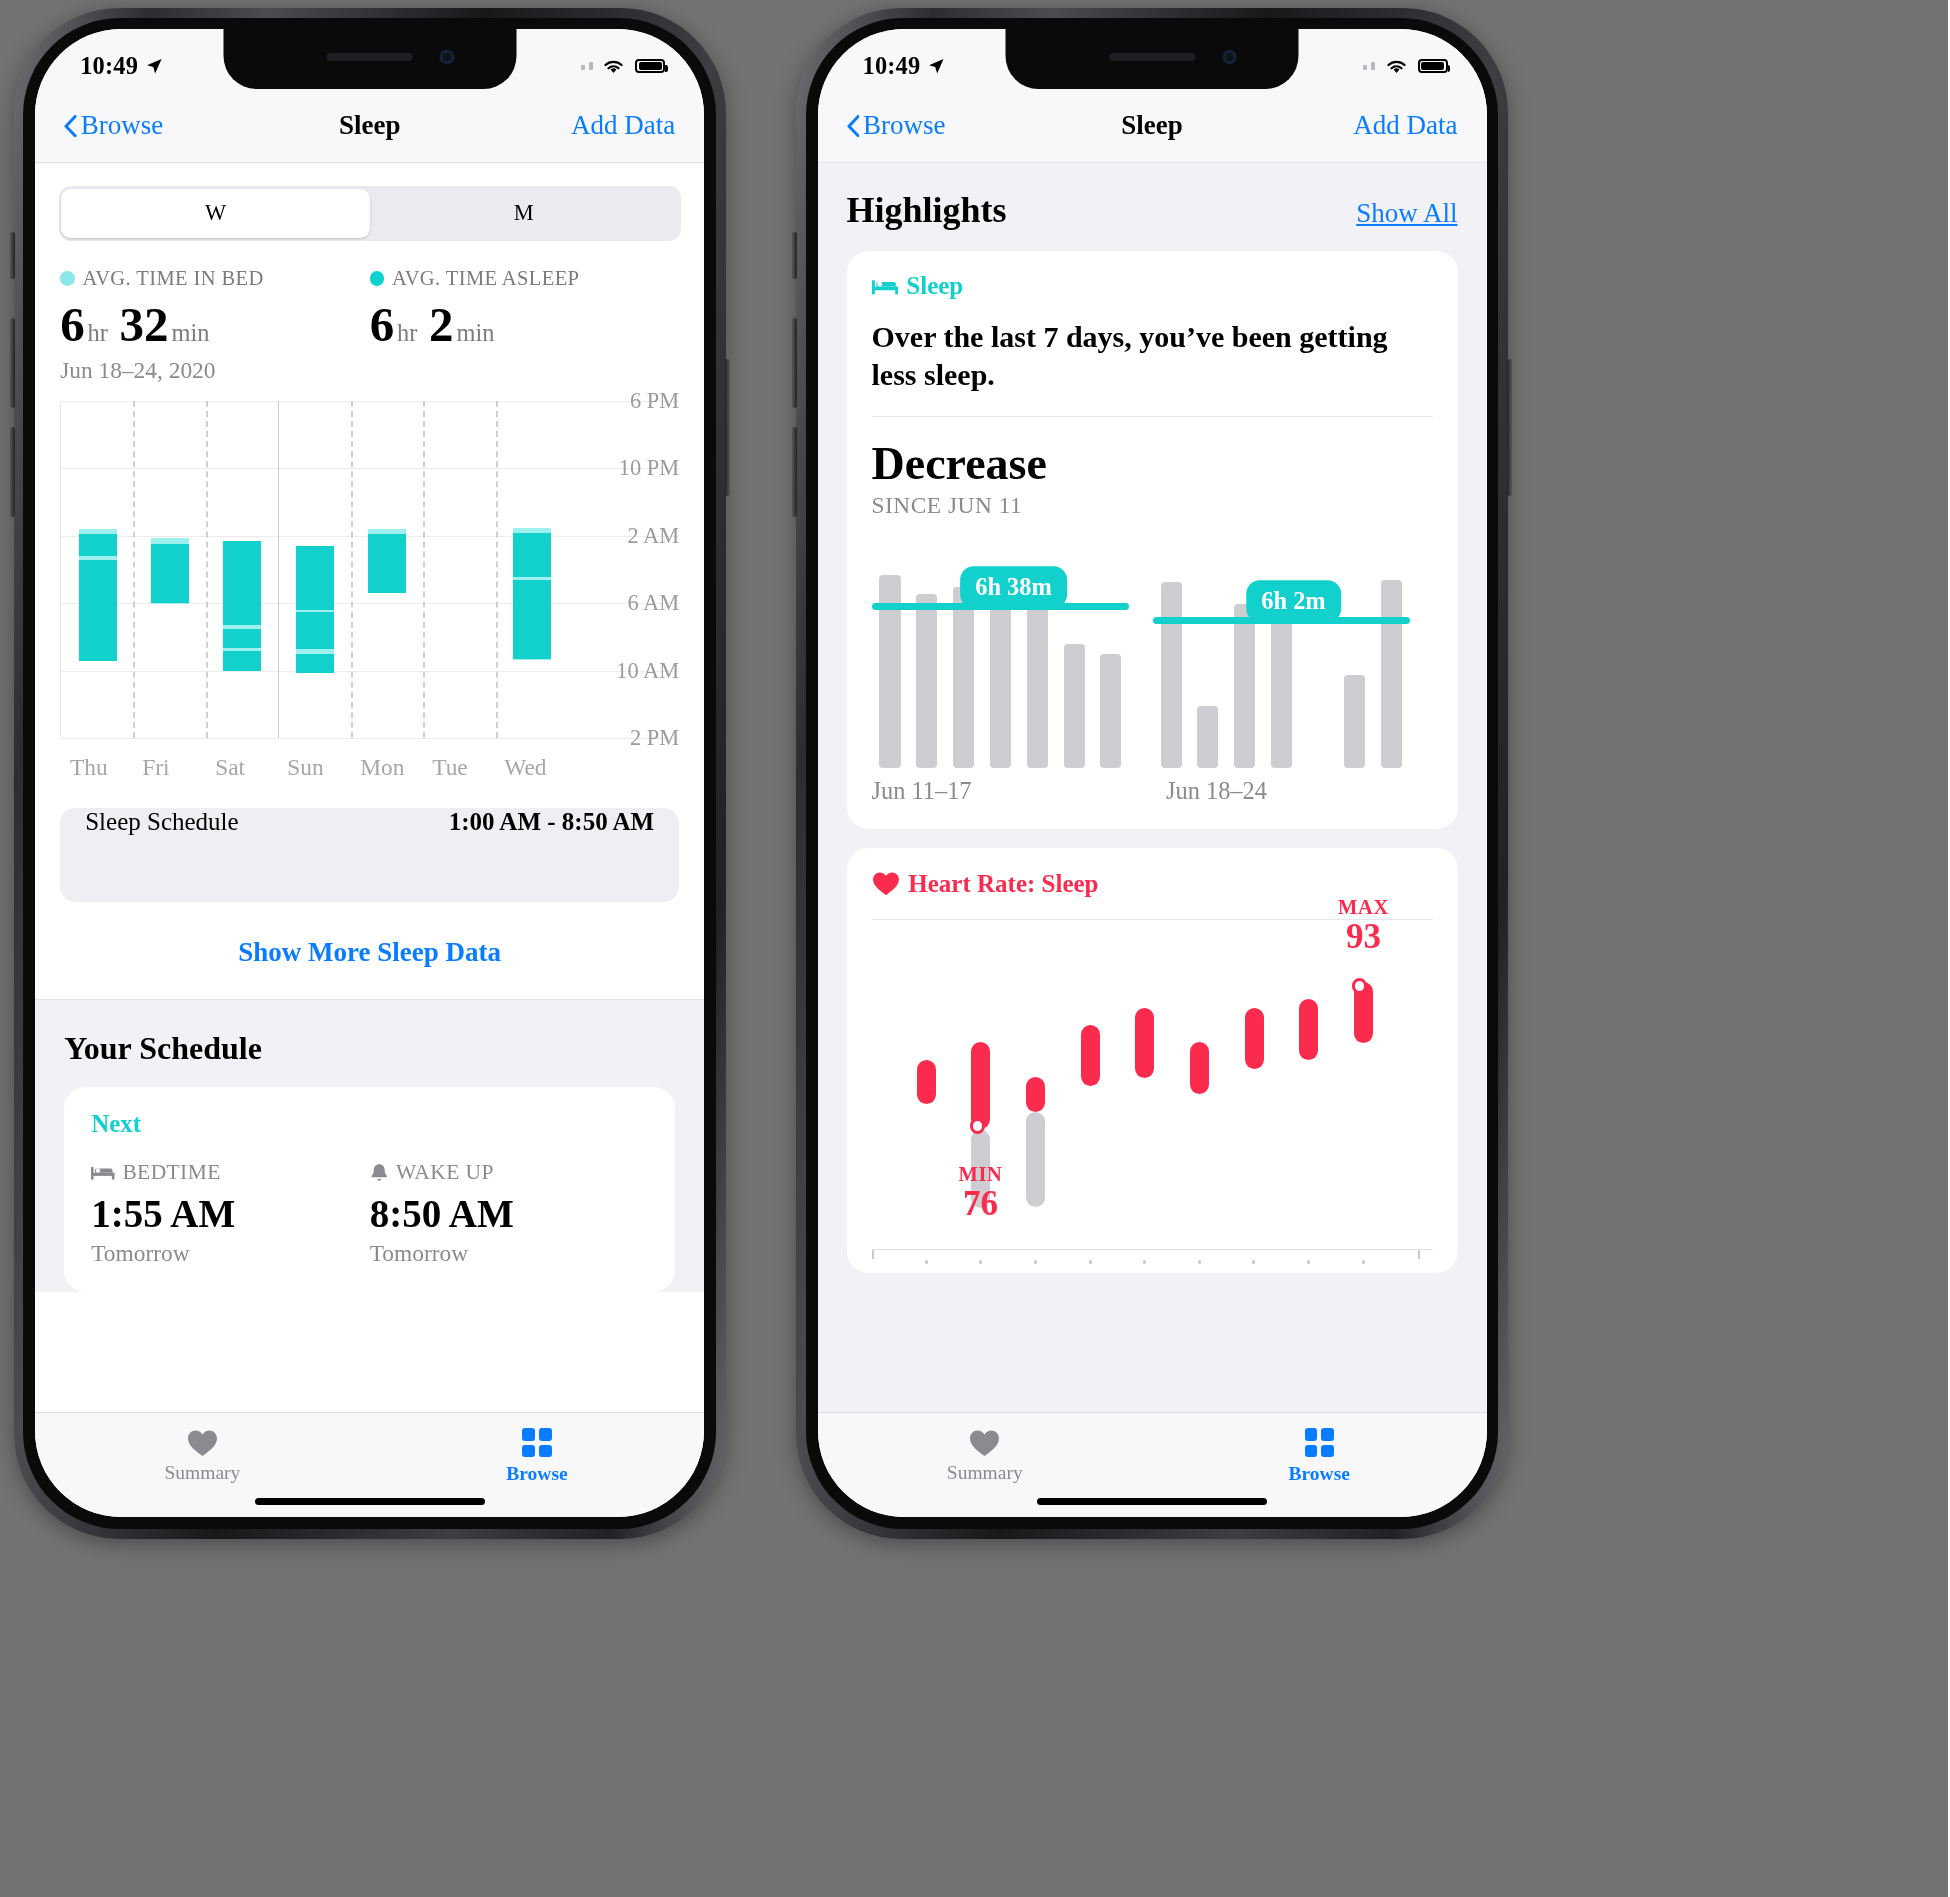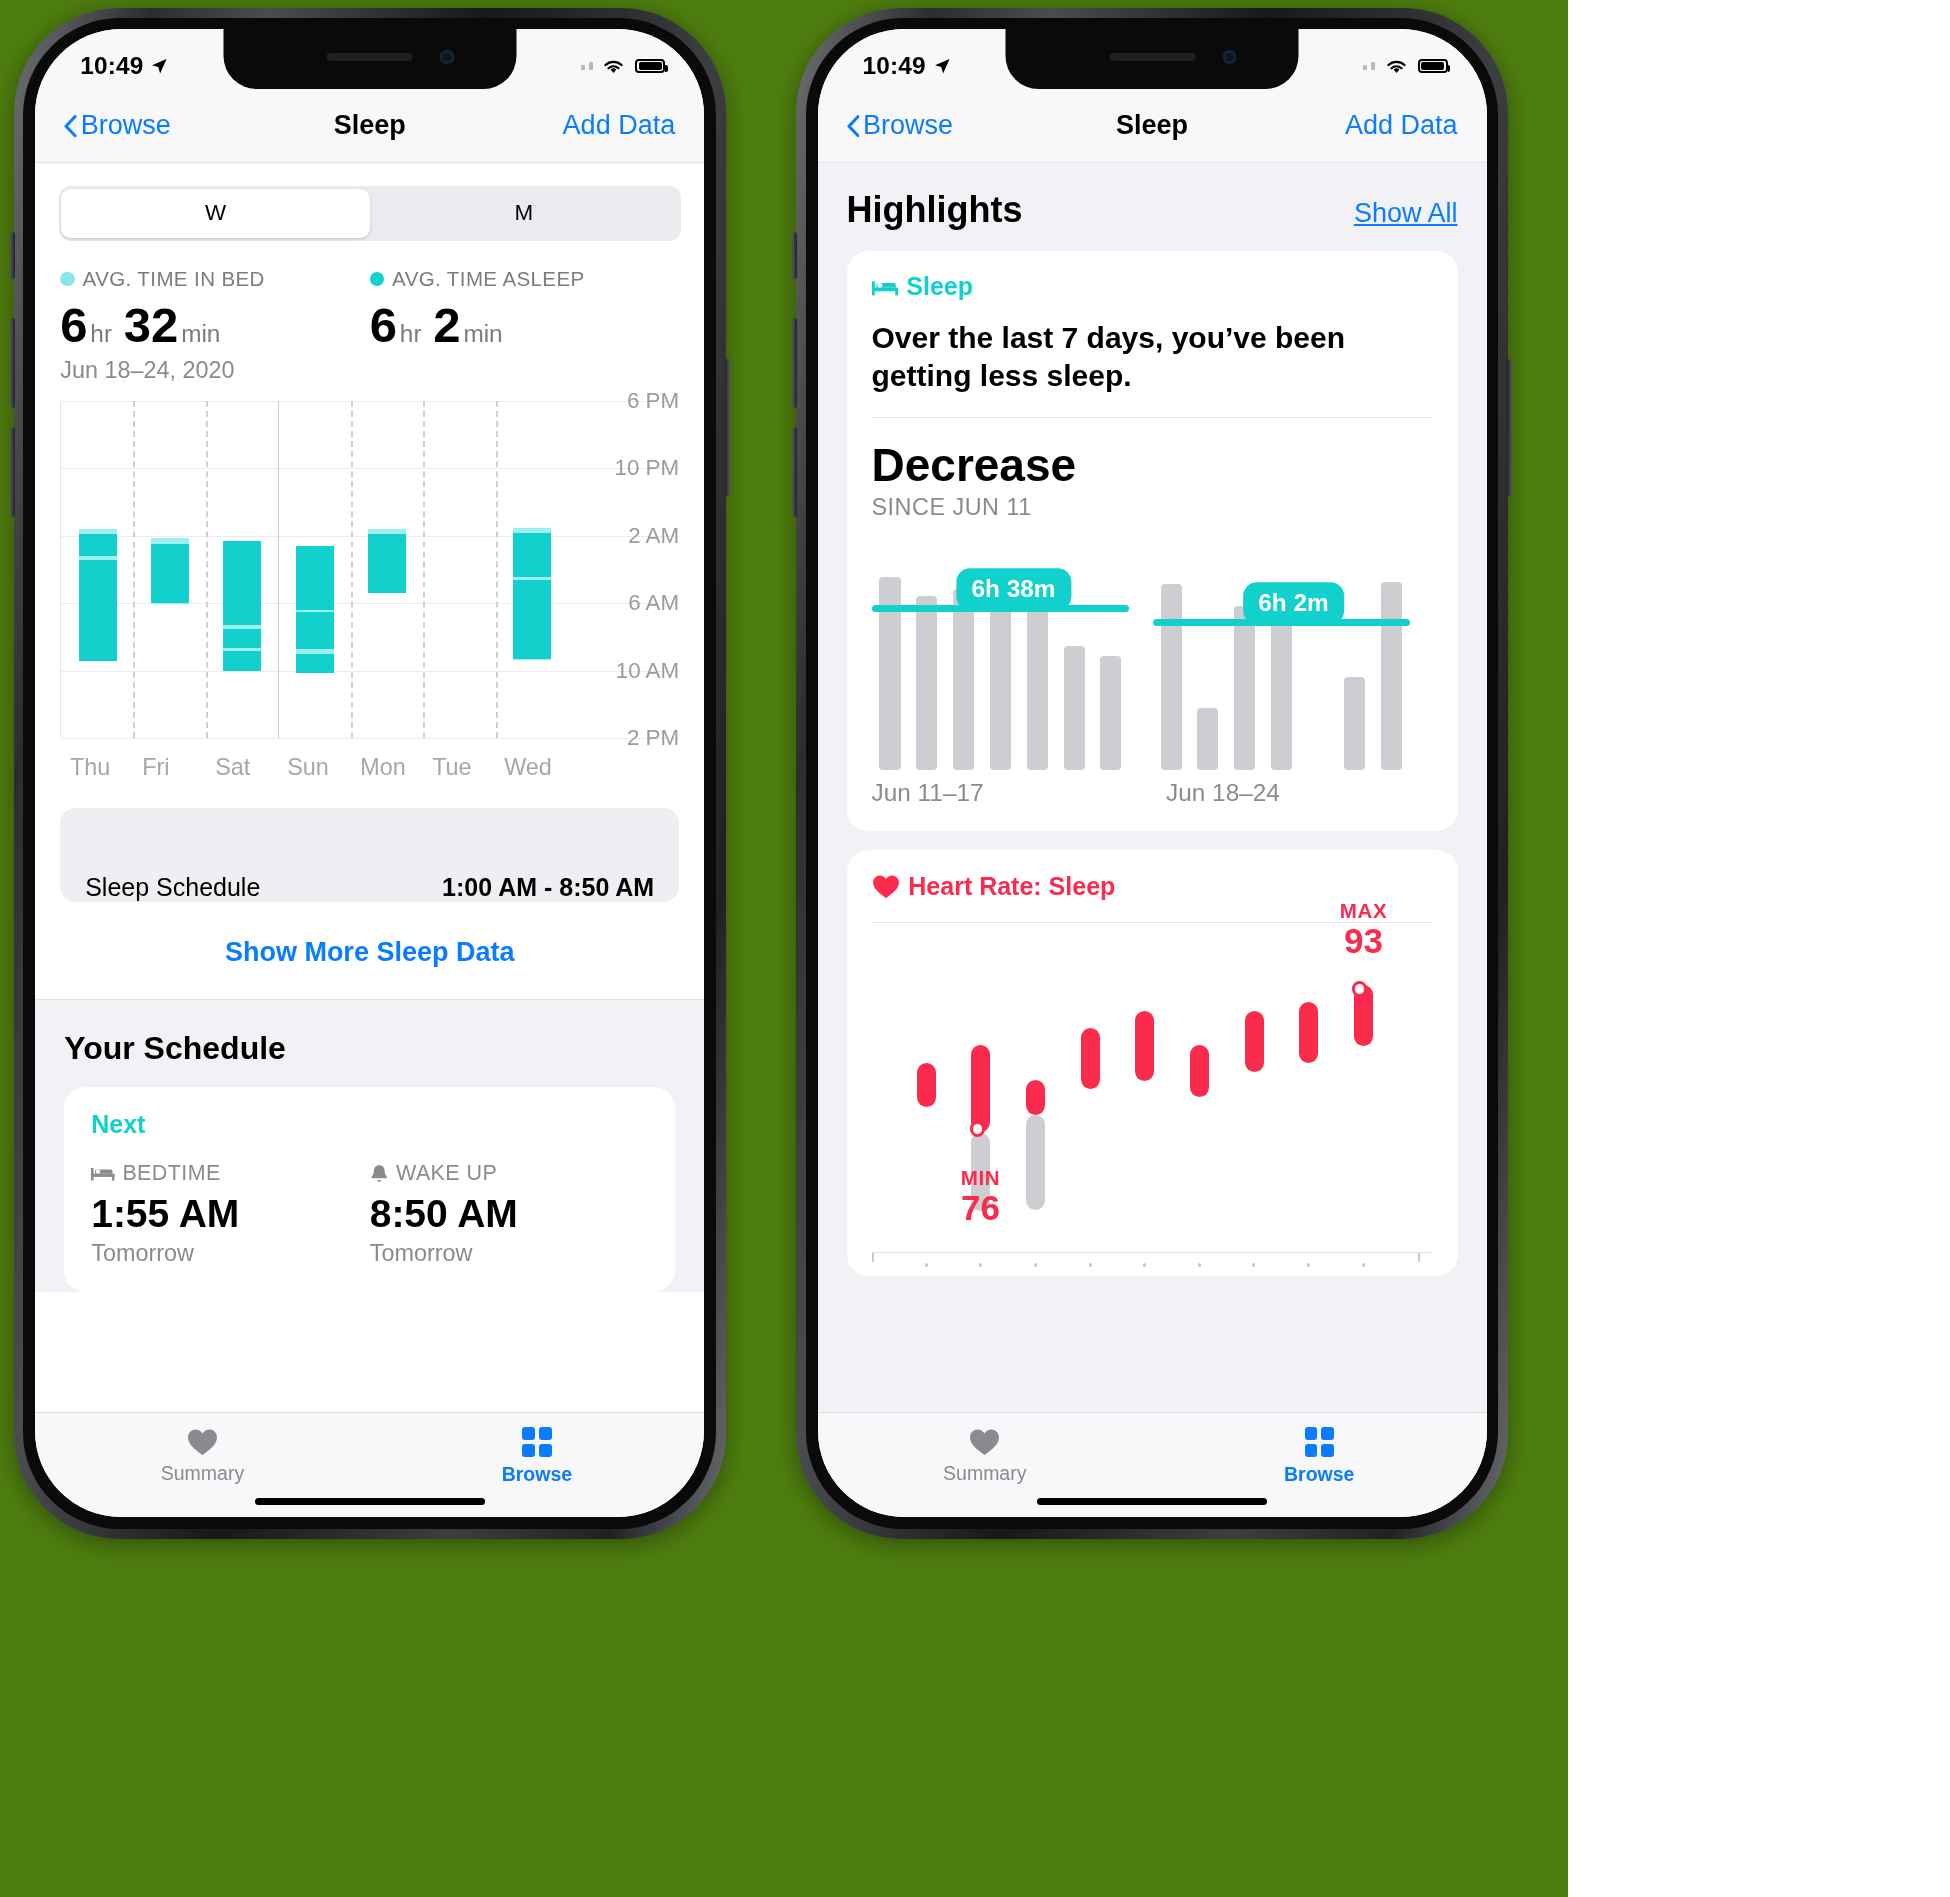--- a/index.html
+++ b/index.html
@@ -1,17 +1,17 @@
 <!DOCTYPE html>
 <html><head>
 <meta charset="utf-8">
 <style>
   * { box-sizing: border-box; margin:0; padding:0; }
   html,body{ width:1950px; height:1898px; background:#ffffff; font-family:"Liberation Sans", sans-serif; }
-  .stage{ position:relative; width:1568px; height:1898px; background:#4d7c0f; }
+  .stage{ position:relative; width:1948px; height:1898px; background:#737373;font-family:Liberation Serif, serif; }
 
   
   .phone{ position:absolute; top:7.8px; width:712px; height:1531px;
           border-radius:105px; background:linear-gradient(100deg,#6d6f73 0%,#2b2d30 14%,#4a4c50 26%,#17181a 48%,#3c3e42 72%,#202124 88%,#6a6c70 100%);
           padding:9.8px; box-shadow:0 4.9px 21.5px rgba(0,0,0,.35); }
   .phone.left{ left:13.7px; }
   .phone.right{ left:796px; }
   .bezel{ position:absolute; inset:9.8px; border-radius:97px; background:#0a0a0b; }
   .screen{ position:absolute; inset:21.5px; border-radius:86px; background:#f7f7fa; overflow:hidden; }
 
@@ -76,21 +76,21 @@
   .hline{ position:absolute; left:0; right:-90px; height:1px; background:#ececf0; }
   .vline{ position:absolute; top:0; bottom:0; width:0; border-left:2px dashed #cfcfd4; }
   .vline.solid{ border-left:1px solid #c9c9cf; }
   .ylab{ position:absolute; right:0; font-size:22.4px; color:#9a9aa0; transform:translateY(-50%); }
   .xlab{ position:absolute; bottom:0; font-size:23.4px; color:#a6a6ac; }
   .sbar{ position:absolute; background:#12d1cd; }
   .sbar.light{ background:#9df0ee; }
 
   
   .schedrow{ margin:27px 25px 0; height:94px; background:#efeff3; border-radius:15.6px;
-             display:flex; align-items:flex-end; justify-content:space-between; padding:0 25px; }
+             display:flex; align-items:flex-start; justify-content:space-between; padding:0 25px; }
   .schedrow .k{ font-size:25px; color:#000; }
   .schedrow .v{ font-size:25px; color:#000; font-weight:700; }
   .showmore{ text-align:center; margin-top:35px; color:#0a7cff; font-size:27px; font-weight:700; }
   .sep{ height:9.8px; background:#f1f1f6; margin-top:31px; border-top:1px solid #e2e2e6; }
 
   .yoursched{ padding:21.5px 29px 0; background:#f1f1f6; }
   .yoursched h2{ font-size:32px; font-weight:700; color:#000; }
   .card{ margin:19.5px 0 0; background:#fff; border-radius:21.5px; padding:23.4px 27px 25px; }
   .next{ color:#12d1cd; font-size:25px; font-weight:700; }
   .twocol{ display:flex; margin-top:21.5px; }

